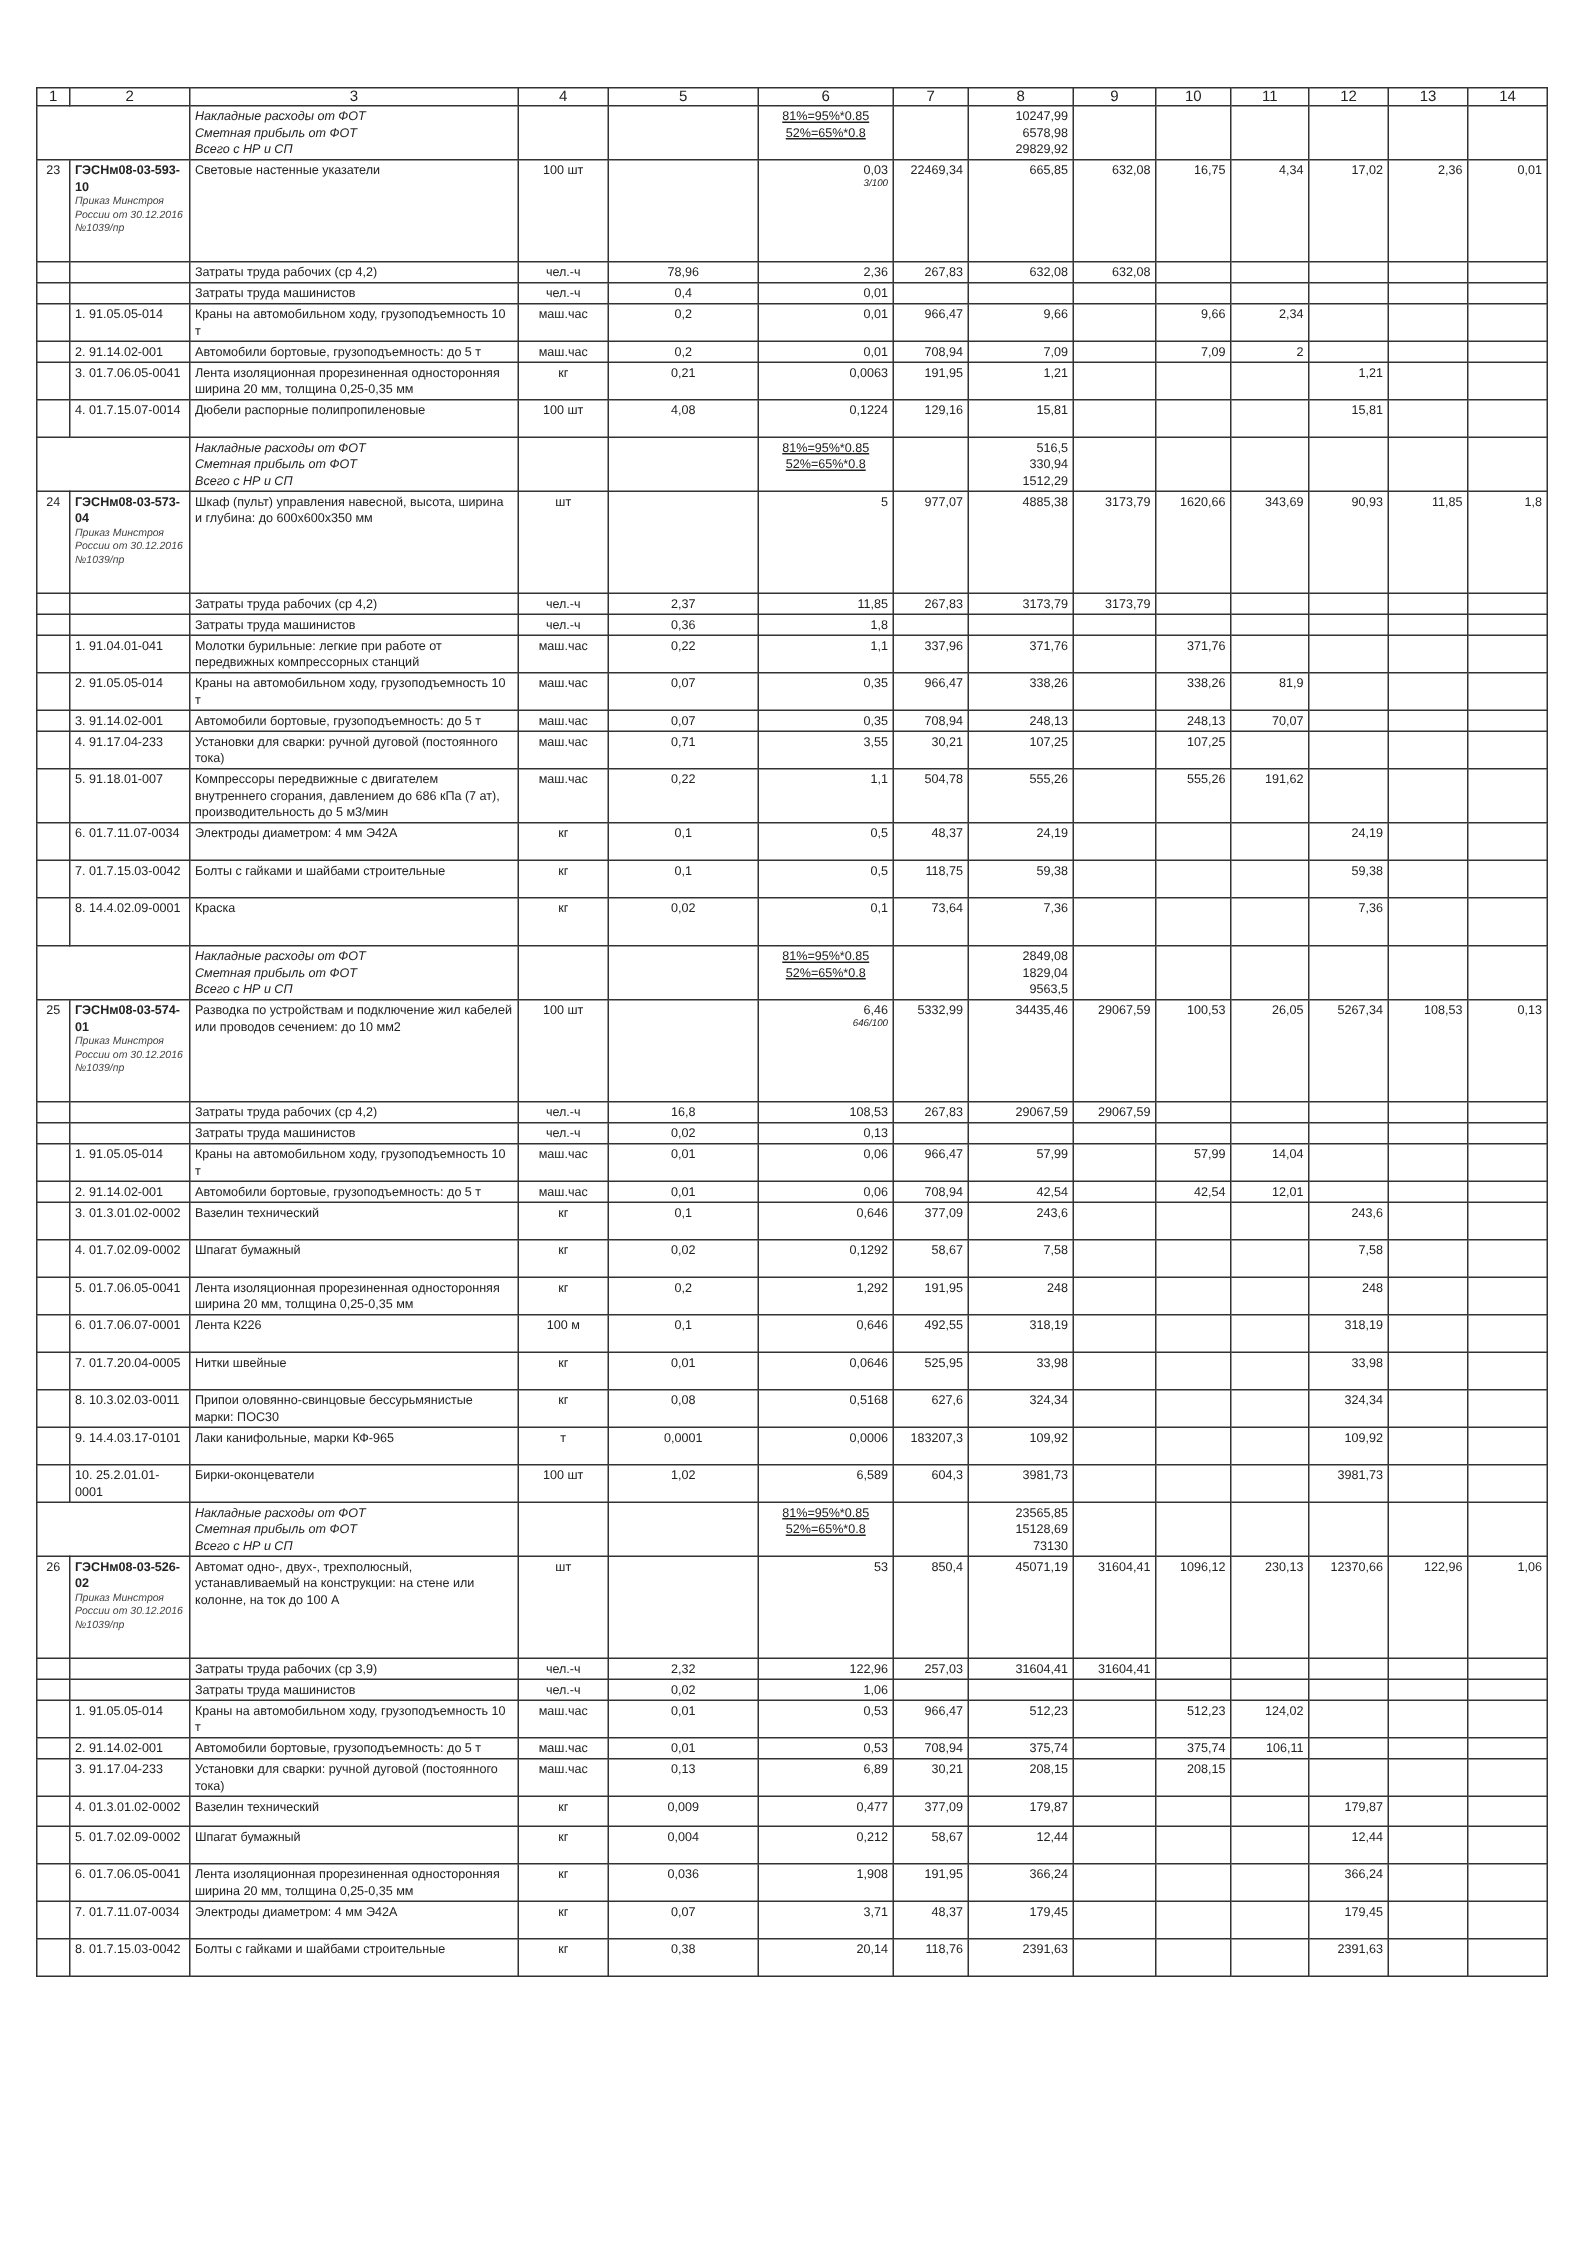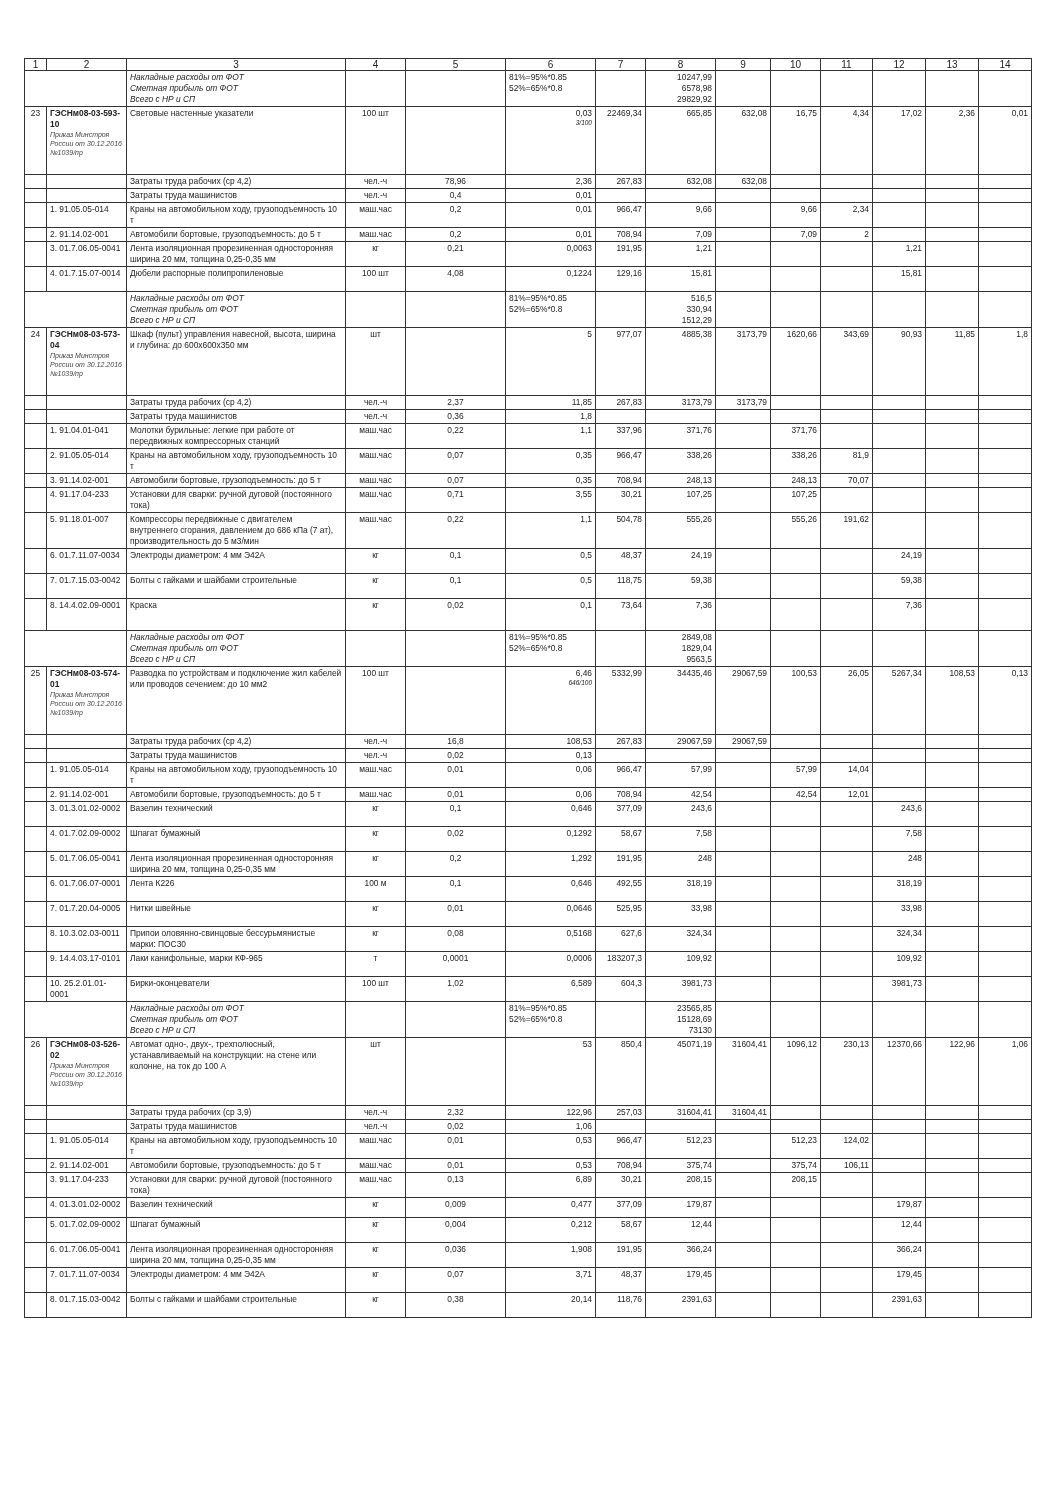--- a/index.html
+++ b/index.html
@@ -12,21 +12,21 @@
   td.num { text-align: right; }
   td.ctr { text-align: center; }
   tr.hdr td { text-align: center; font-size: 10px; line-height: 11px; padding: 0; }
   td.code { font-weight: bold; font-size: 9.5px; line-height: 13px; }
   td.code .ref { display: block; font-style: italic; font-weight: normal; font-size: 7px; line-height: 9px; color: #444; }
   td.title { font-size: 9.5px; line-height: 13px; }
   td.unit-main { font-size: 9.5px; text-align: center; }
   td.main-num { font-size: 9px; }
   .note { display: block; font-size: 6.5px; font-style: italic; line-height: 8px; }
   td.ital { font-style: italic; font-size: 10px; line-height: 12.5px; }
-  td.ovh { text-align: left; font-size: 8.6px; line-height: 11px; }
+  td.ovh { text-align: center; font-size: 8.6px; line-height: 11px; text-decoration: underline; }
   td.ovh8 { text-align: right; font-size: 9px; line-height: 12.5px; }
   .line { display: block; white-space: nowrap; }
   .desc { display: block; }
 </style>
 </head>
 <body>
 
 <table class="est">
   <colgroup>
     <col style="width:22px">

